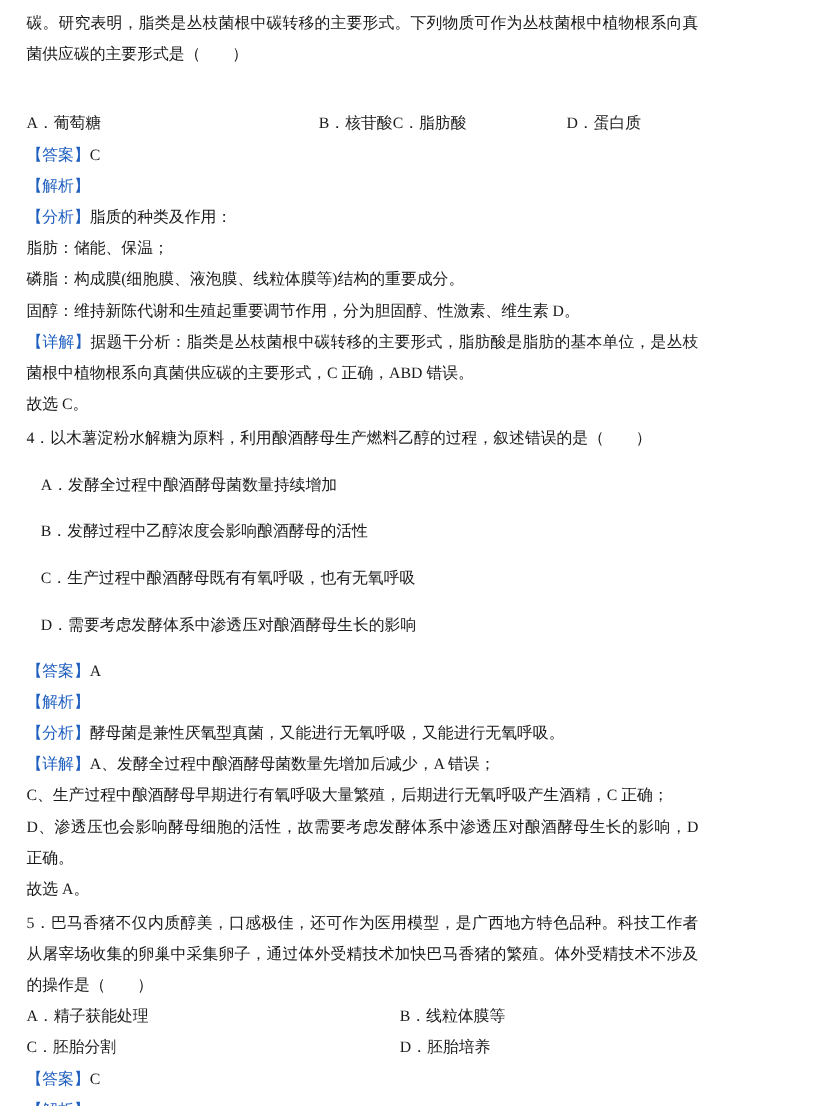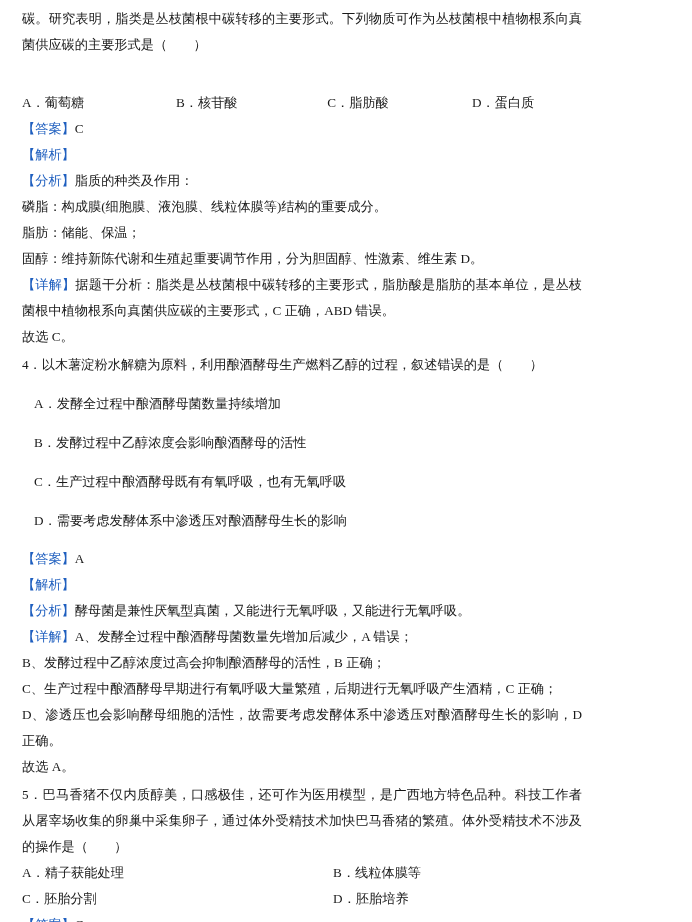--- a/index.html
+++ b/index.html
@@ -44,21 +44,21 @@
     display: flex;
     font-size: 13.2px;
     line-height: 26px;
     margin: 0;
   }
   .opts .o {
     white-space: nowrap;
     margin-top: 32px;
   }
   .opt-a { width: 168px; }
-  .opt-b { width: 165px; }
+  .opt-b { width: 165px; text-align: right; }
   .opt-c { width: 158px; }
   .opt-d { width: 120px; }
 
   .opts2 {
     display: flex;
     font-size: 13.2px;
     line-height: 26px;
     margin: 0;
   }
   .opts2 .o1 { width: 350px; }
@@ -84,23 +84,23 @@
       <span class="o opt-c">C．脂肪酸</span>
       <span class="o opt-d">D．蛋白质</span>
     </div>
 
     <p class="answer-line"><span class="tag">【答案】</span><span>C</span></p>
 
     <p class="answer-line"><span class="tag">【解析】</span></p>
 
     <p class="para"><span class="tag">【分析】</span><span>脂质的种类及作用：</span></p>
 
+    <p class="para">脂肪：储能、保温；</p>
+
     <p class="para">磷脂：构成膜(细胞膜、液泡膜、线粒体膜等)结构的重要成分。</p>
-
-    <p class="para">脂肪：储能、保温；</p>
 
     <p class="para">固醇：维持新陈代谢和生殖起重要调节作用，分为胆固醇、性激素、维生素 D。</p>
 
     <p class="para"><span class="tag">【详解】</span><span>据题干分析：脂类是丛枝菌根中碳转移的主要形式，脂肪酸是脂肪的基本单位，是丛枝菌根中植物根系向真菌供应碳的主要形式，C 正确，ABD 错误。</span></p>
 
     <p class="para">故选 C。</p>
 
     <div class="spacer-xs"></div>
 
     <p class="para">4．以木薯淀粉水解糖为原料，利用酿酒酵母生产燃料乙醇的过程，叙述错误的是（　　）</p>
@@ -111,21 +111,20 @@
     <p class="list-line">D．需要考虑发酵体系中渗透压对酿酒酵母生长的影响</p>
 
     <p class="answer-line"><span class="tag">【答案】</span><span>A</span></p>
 
     <p class="answer-line"><span class="tag">【解析】</span></p>
 
     <p class="para"><span class="tag">【分析】</span><span>酵母菌是兼性厌氧型真菌，又能进行无氧呼吸，又能进行无氧呼吸。</span></p>
 
     <p class="para"><span class="tag">【详解】</span><span>A、发酵全过程中酿酒酵母菌数量先增加后减少，A 错误；</span></p>
 
-    <p class="para">B、发酵过程中乙醇浓度过高会抑制酿酒酵母的活性，B 正确；</p>
     <p class="para">C、生产过程中酿酒酵母早期进行有氧呼吸大量繁殖，后期进行无氧呼吸产生酒精，C 正确；</p>
     <p class="para">D、渗透压也会影响酵母细胞的活性，故需要考虑发酵体系中渗透压对酿酒酵母生长的影响，D 正确。</p>
 
     <p class="para">故选 A。</p>
 
     <div class="spacer-xs"></div>
 
     <p class="para">5．巴马香猪不仅内质醇美，口感极佳，还可作为医用模型，是广西地方特色品种。科技工作者从屠宰场收集的卵巢中采集卵子，通过体外受精技术加快巴马香猪的繁殖。体外受精技术不涉及的操作是（　　）</p>
 
     <div class="opts2">

